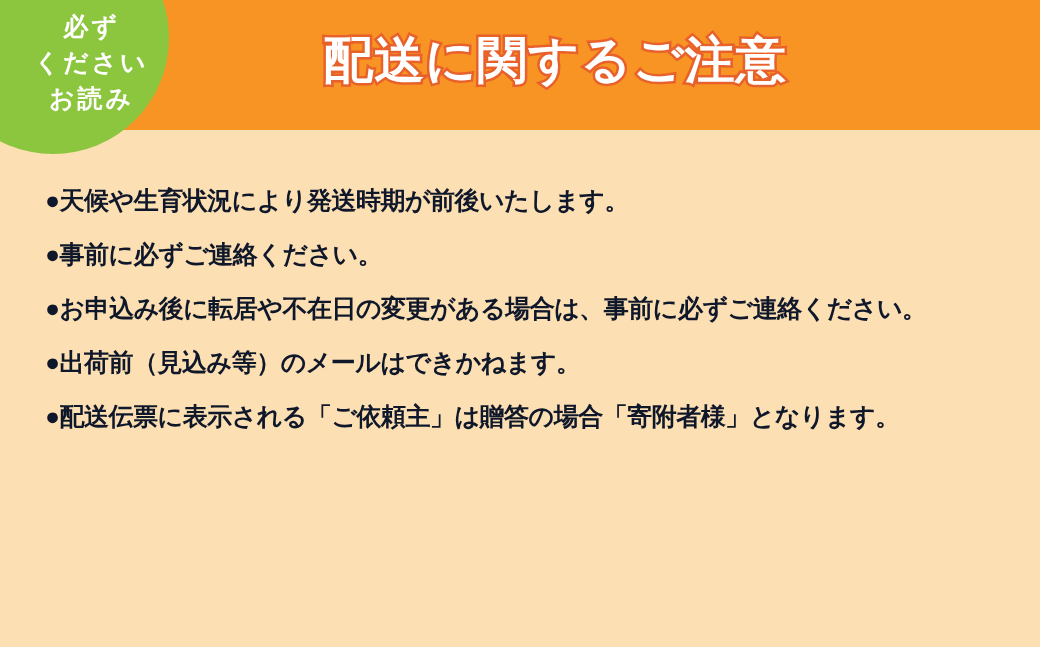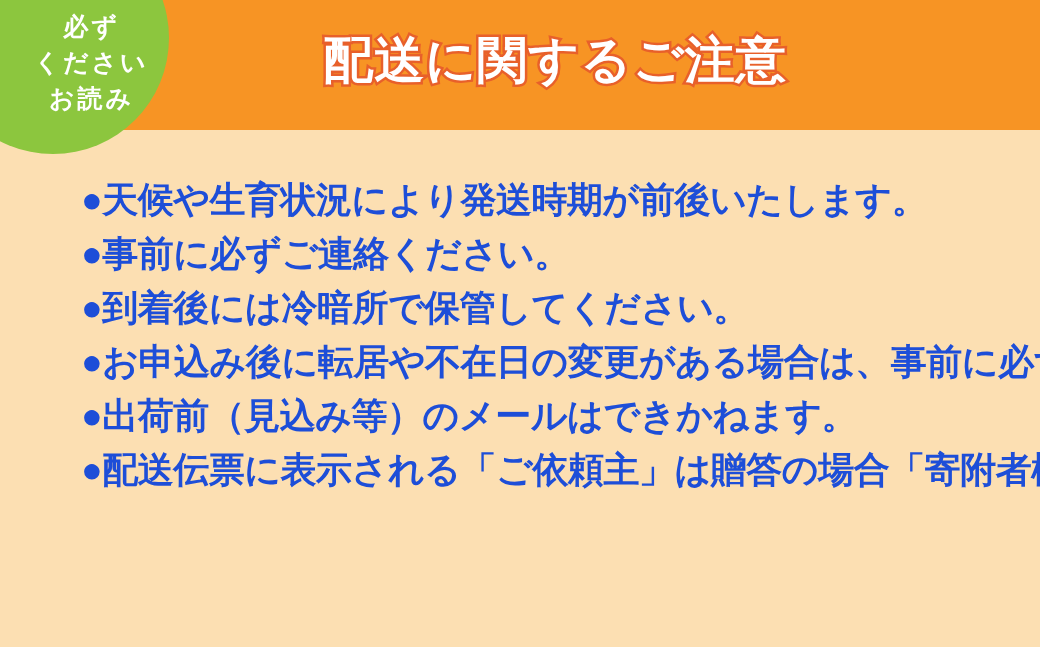--- a/index.html
+++ b/index.html
@@ -83,27 +83,26 @@
   
   .notes {
     position: absolute;
     left: 45px;
     top: 173px;
     width: 990px;
   }
 
   .note-line {
     display: block;
-    font-size: 36px;
+    font-size: 25px;
     line-height: 54px;
-    color: #1d4ed8;
+    color: #0f172a;
     font-weight: bold;
     white-space: nowrap;
     letter-spacing: -0.5px;
-    margin-left: 36px;
   }
 
   .note-line.cont {
     padding-left: 26px;
   }
 </style>
 </head>
 <body>
 
 <div class="poster">
@@ -116,19 +115,18 @@
 
   <div class="badge-text">
     <span class="bl">必ず</span>
     <span class="bl">ください</span>
     <span class="bl">お読み</span>
   </div>
 
   <div class="notes">
     <span class="note-line">●天候や生育状況により発送時期が前後いたします。</span>
     <span class="note-line">●事前に必ずご連絡ください。</span>
-    <span class="note-line">●到着後には冷暗所で保管してください。</span>
     <span class="note-line">●お申込み後に転居や不在日の変更がある場合は、事前に必ずご連絡ください。</span>
     <span class="note-line">●出荷前（見込み等）のメールはできかねます。</span>
     <span class="note-line">●配送伝票に表示される「ご依頼主」は贈答の場合「寄附者様」となります。</span>
   </div>
 
 </div>
 
 </body></html>

